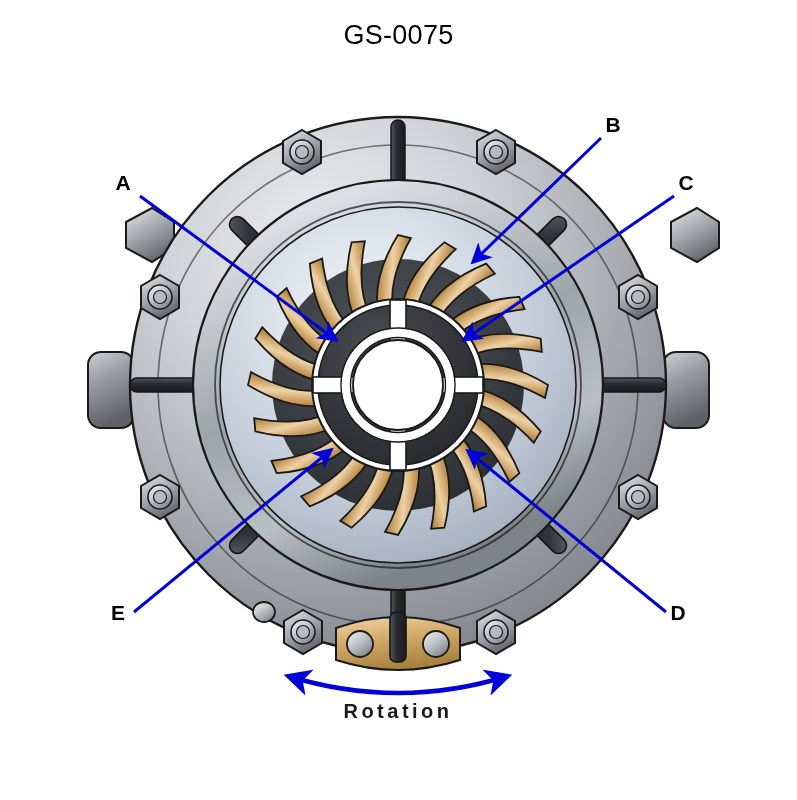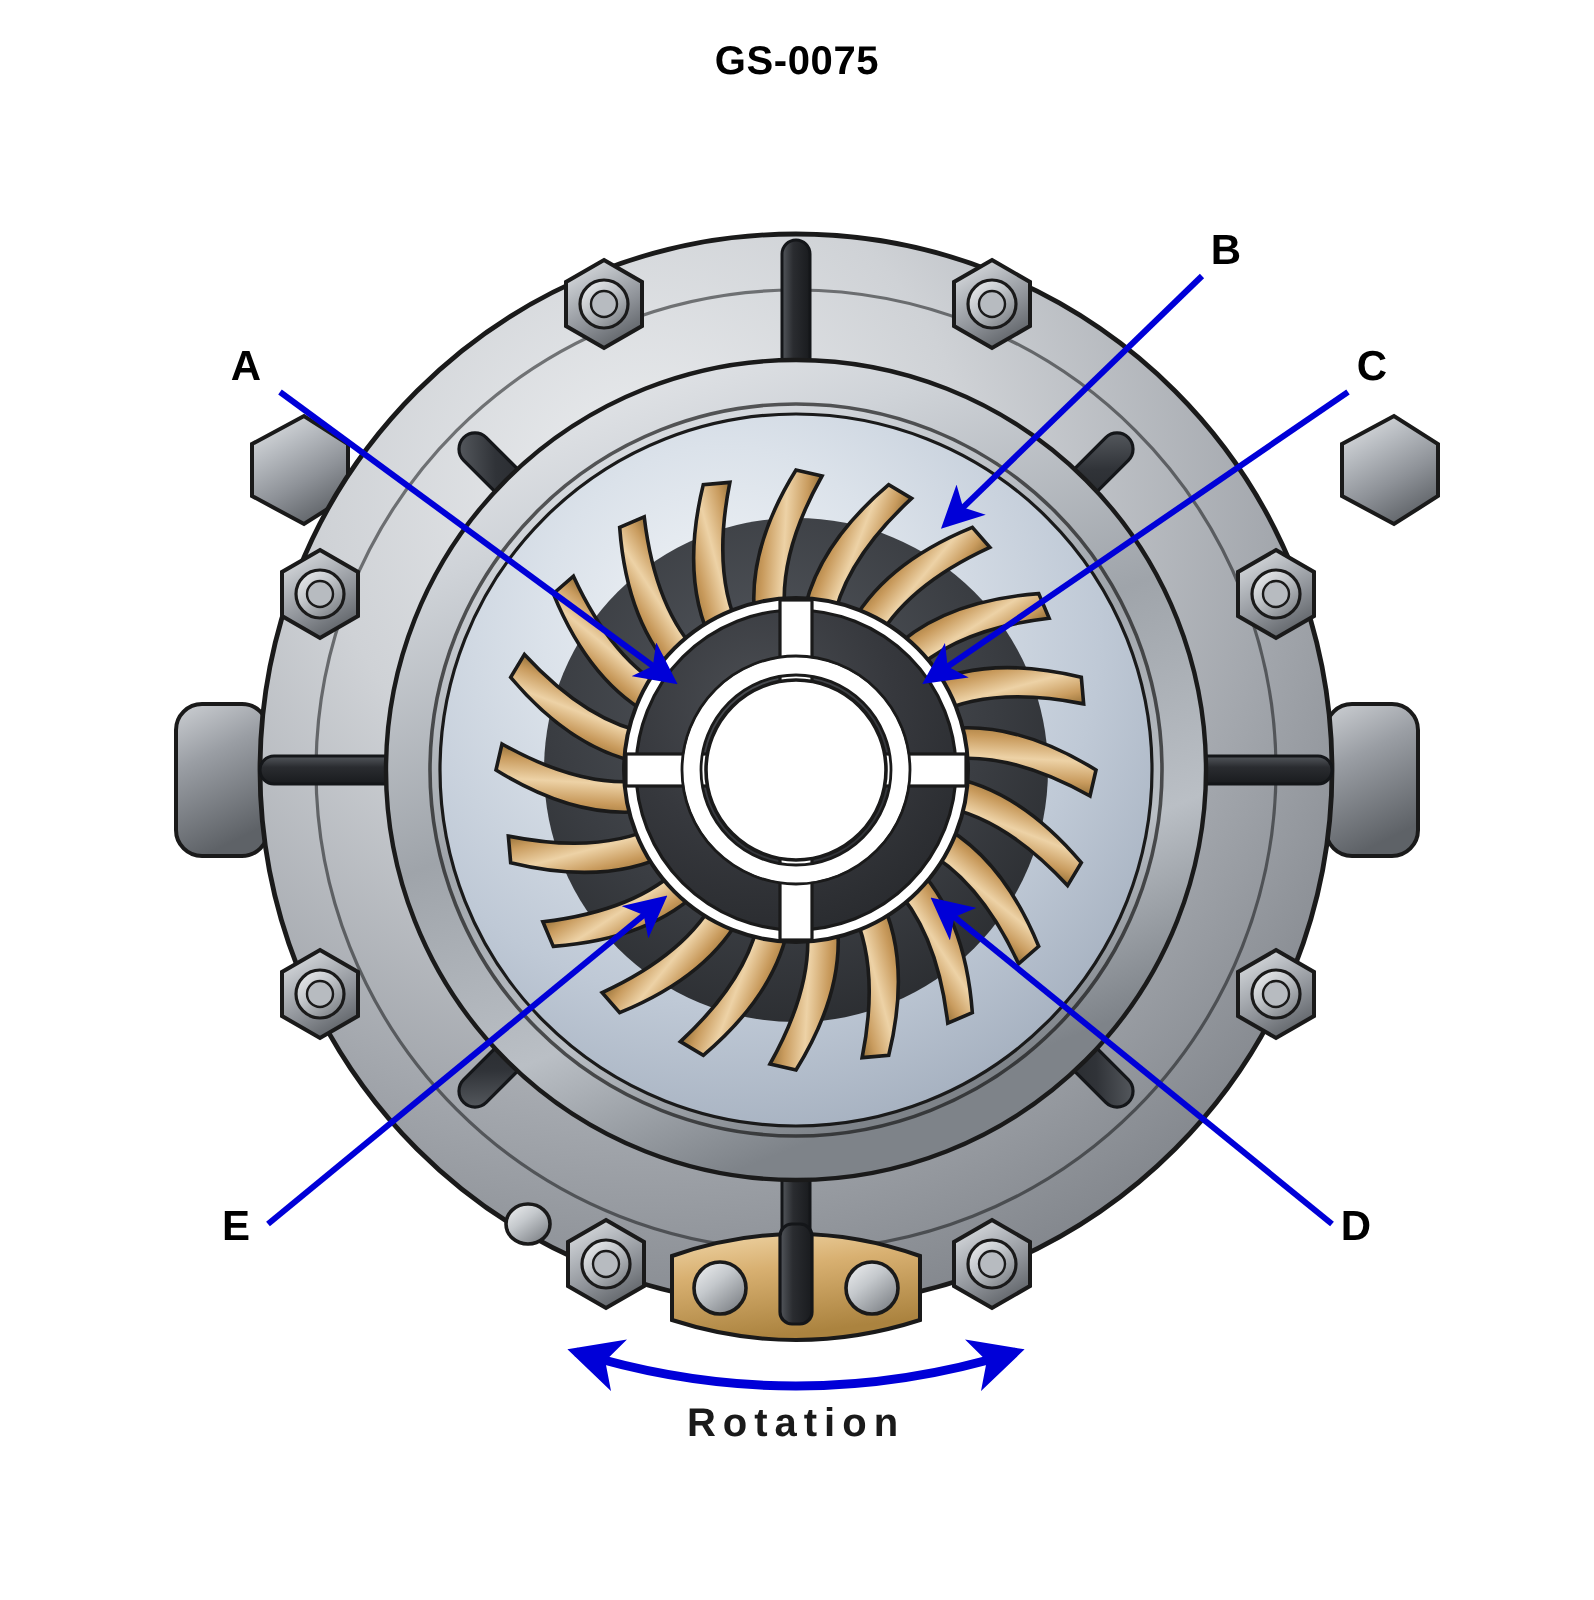--- a/index.html
+++ b/index.html
@@ -20,22 +20,22 @@
     width: 797px;
     height: 800px;
     background: #ffffff;
   }
   #figure-title {
     position: absolute;
     left: 0;
     top: 20px;
     width: 797px;
     text-align: center;
-    font-size: 20px;
-    font-weight: bold;
+    font-size: 27px;
+    font-weight: normal;
     color: #000000;
     letter-spacing: 0.3px;
   }
   #diagram-svg {
     position: absolute;
     left: 0;
     top: 0;
     width: 797px;
     height: 800px;
   }

